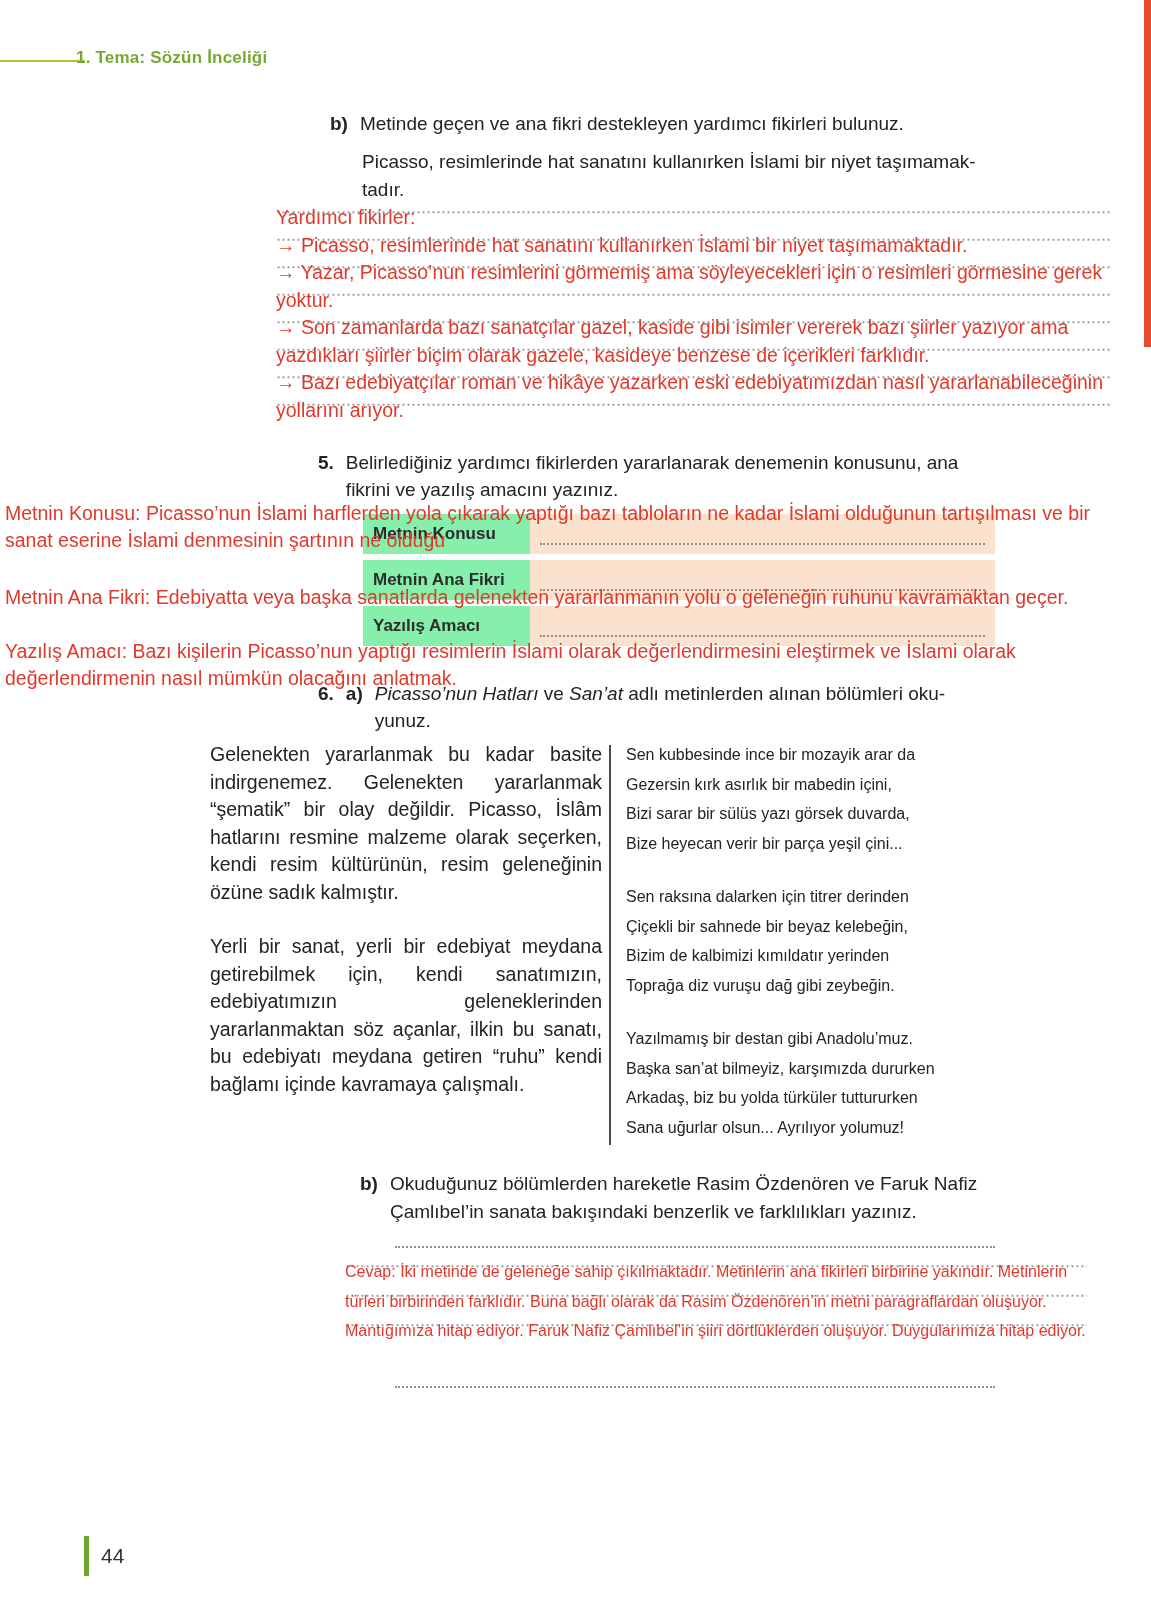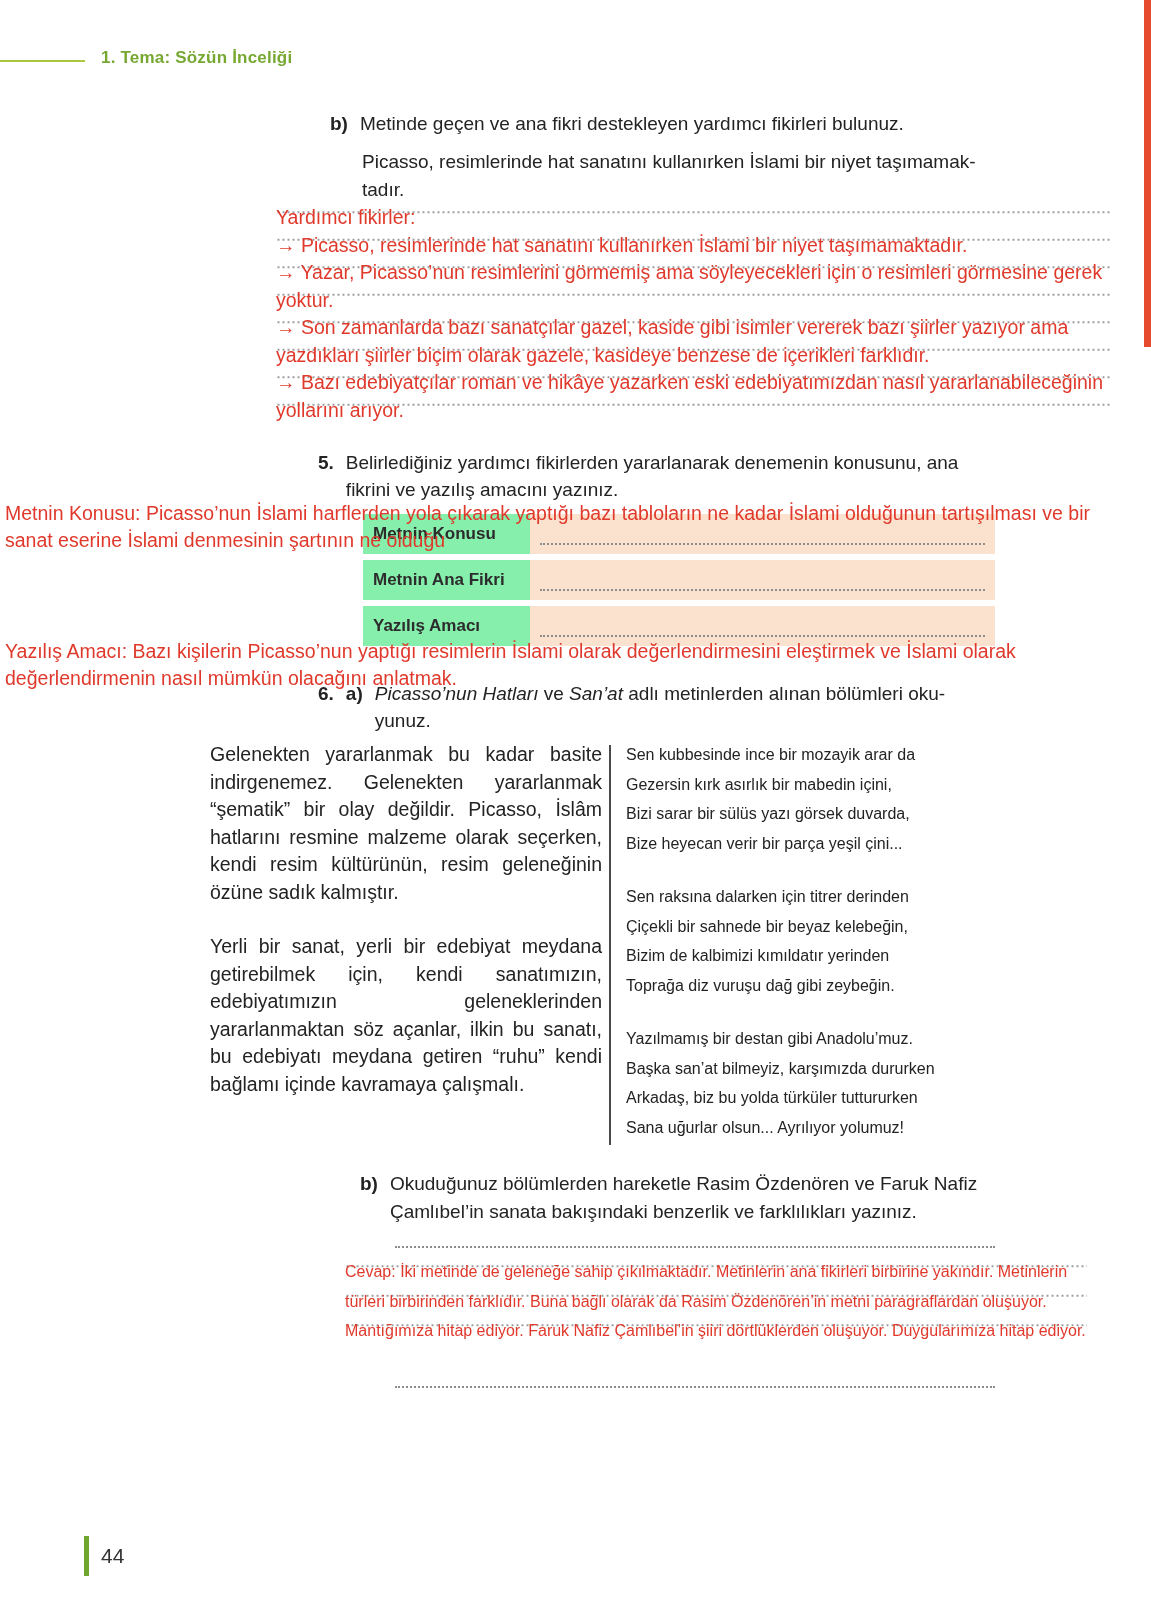--- a/index.html
+++ b/index.html
@@ -5,21 +5,21 @@
   * { margin:0; padding:0; box-sizing:border-box; }
   html,body { background:#ffffff; }
   .page {
     position:relative; width:1151px; height:1624px; background:#ffffff;
     font-family:"Liberation Sans", sans-serif; color:#232323; overflow:hidden;
     font-size:19px;
   }
 
   
   .header-line { position:absolute; top:60px; left:0; width:85px; height:2px; background:#a9c83f; }
-  .theme-header { position:absolute; top:48px; left:101px; font-size:17px; color:#76a832; font-weight:bold; letter-spacing:0.2px; }
+  .theme-header { position:absolute; top:48px; left:76px; font-size:17px; color:#76a832; font-weight:bold; letter-spacing:0.2px; }
   .right-accent { position:absolute; top:0; right:0; width:7px; height:347px; background:#e74b2f; }
 
   
   .q { position:absolute; display:flex; gap:12px; line-height:27px; }
   .q-num { font-weight:bold; flex:0 0 auto; }
   .q-label { font-weight:bold; flex:0 0 auto; }
   .q-text { flex:0 0 auto; }
 
   .qb1 { top:110px; left:330px; }
   .qb1 .q-text { width:648px; }
@@ -122,20 +122,21 @@
     </div>
     <div class="t-row">
       <div class="t-label">Yazılış Amacı</div>
       <div class="t-answer">
           <div class="t-dots"></div>
         </div>
     </div>
   </div>
 
   <div class="hand red-konu">Metnin Konusu: Picasso’nun İslami harflerden yola çıkarak yaptığı bazı tabloların ne kadar İslami olduğunun tartışılması ve bir sanat eserine İslami denmesinin şartının ne olduğu</div>
+  <div class="hand red-anafikir">Metnin Ana Fikri: Edebiyatta veya başka sanatlarda gelenekten yararlanmanın yolu o geleneğin ruhunu kavramaktan geçer.</div>
   <div class="hand red-amac">Yazılış Amacı: Bazı kişilerin Picasso’nun yaptığı resimlerin İslami olarak değerlendirmesini eleştirmek ve İslami olarak değerlendirmenin nasıl mümkün olacağını anlatmak.</div>
 
   <div class="q q6a">
     <span class="q-num">6.</span>
     <span class="q-label">a)</span>
     <span class="q-text"><span class="italic">Picasso’nun Hatları</span><span> ve </span><span class="italic">San’at</span><span> adlı metinlerden alınan bölümleri oku-yunuz.</span></span>
   </div>
 
   <div class="passage-left">
     <div class="p1">Gelenekten yararlanmak bu kadar basite indirgenemez. Gelenekten yararlanmak “şematik” bir olay değildir. Picasso, İslâm hatlarını resmine malzeme olarak seçerken, kendi resim kültürünün, resim geleneğinin özüne sadık kalmıştır.</div>

